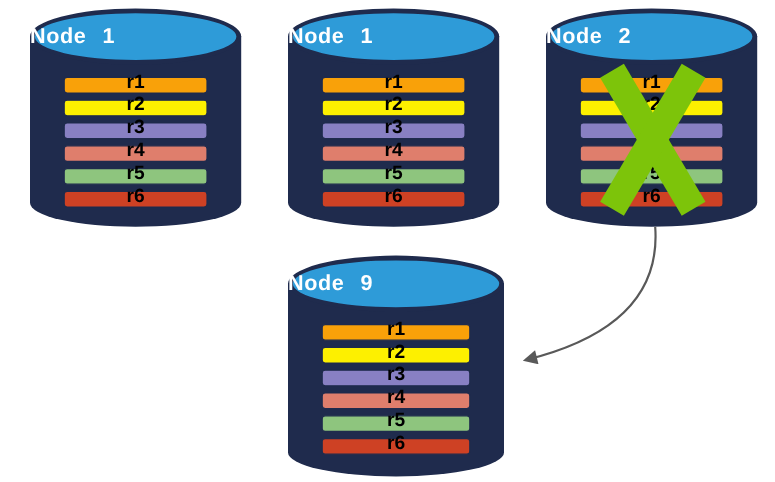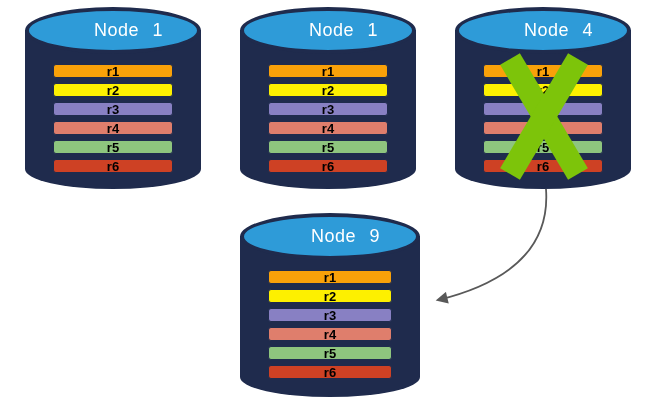--- a/index.html
+++ b/index.html
@@ -21,32 +21,31 @@
   }
   .cyl-top{
     position:absolute;left:0;right:0;top:0;height:47px;
     background:var(--top);
     border:4px solid var(--body);
     border-radius:50%;
     box-sizing:border-box;
   }
   .node-title{
     position:absolute;left:0;right:0;top:13px;
-    text-align:center;color:var(--title);
-    font-size:18px;font-weight:normal;
+    color:var(--title);
+    font-size:18px;font-weight:bold;
     word-spacing:8px;letter-spacing:.5px;
     white-space:nowrap;
-    padding-left:31px;
   }
   .rows{position:absolute;left:28px;right:28px;top:57px;}
   .row{
     box-sizing:border-box;height:14px;margin-bottom:5px;
     border:1px solid var(--body);border-radius:3px;
-    display:flex;align-items:flex-start;justify-content:center;
-    font-size:13px;font-weight:bold;color:var(--rowtext);line-height:1;
+    display:flex;align-items:flex-end;justify-content:center;
+    font-size:16px;font-weight:bold;color:var(--rowtext);line-height:1;
   }
   .fail-x{position:absolute;left:0;top:0;width:100%;height:100%;overflow:visible;}
   .fail-x line{stroke:var(--x);stroke-width:23;stroke-linecap:butt;}
   .arrow-layer{position:absolute;left:0;top:0;pointer-events:none;}
   .arrow-curve{fill:none;stroke:var(--arrow);stroke-width:1.8;}
   #ah-path{fill:var(--arrow);}
 </style>
 </head>
 <body>
 
@@ -100,21 +99,21 @@
         </div>
         <div class="row" style="background: rgb(206, 65, 36);">
           <span>r6</span>
         </div>
       </div>
   </div>
 
   <div class="node node-3">
     <div class="cyl-body"></div>
     <div class="cyl-top"></div>
-    <div class="node-title">Node 4</div>
+    <div class="node-title">Node 2</div>
     <div class="rows">
         <div class="row" style="background: rgb(249, 161, 9);">
           <span>r1</span>
         </div>
         <div class="row" style="background: rgb(253, 240, 0);">
           <span>r2</span>
         </div>
         <div class="row" style="background: rgb(136, 128, 195);">
           <span>r3</span>
         </div>

